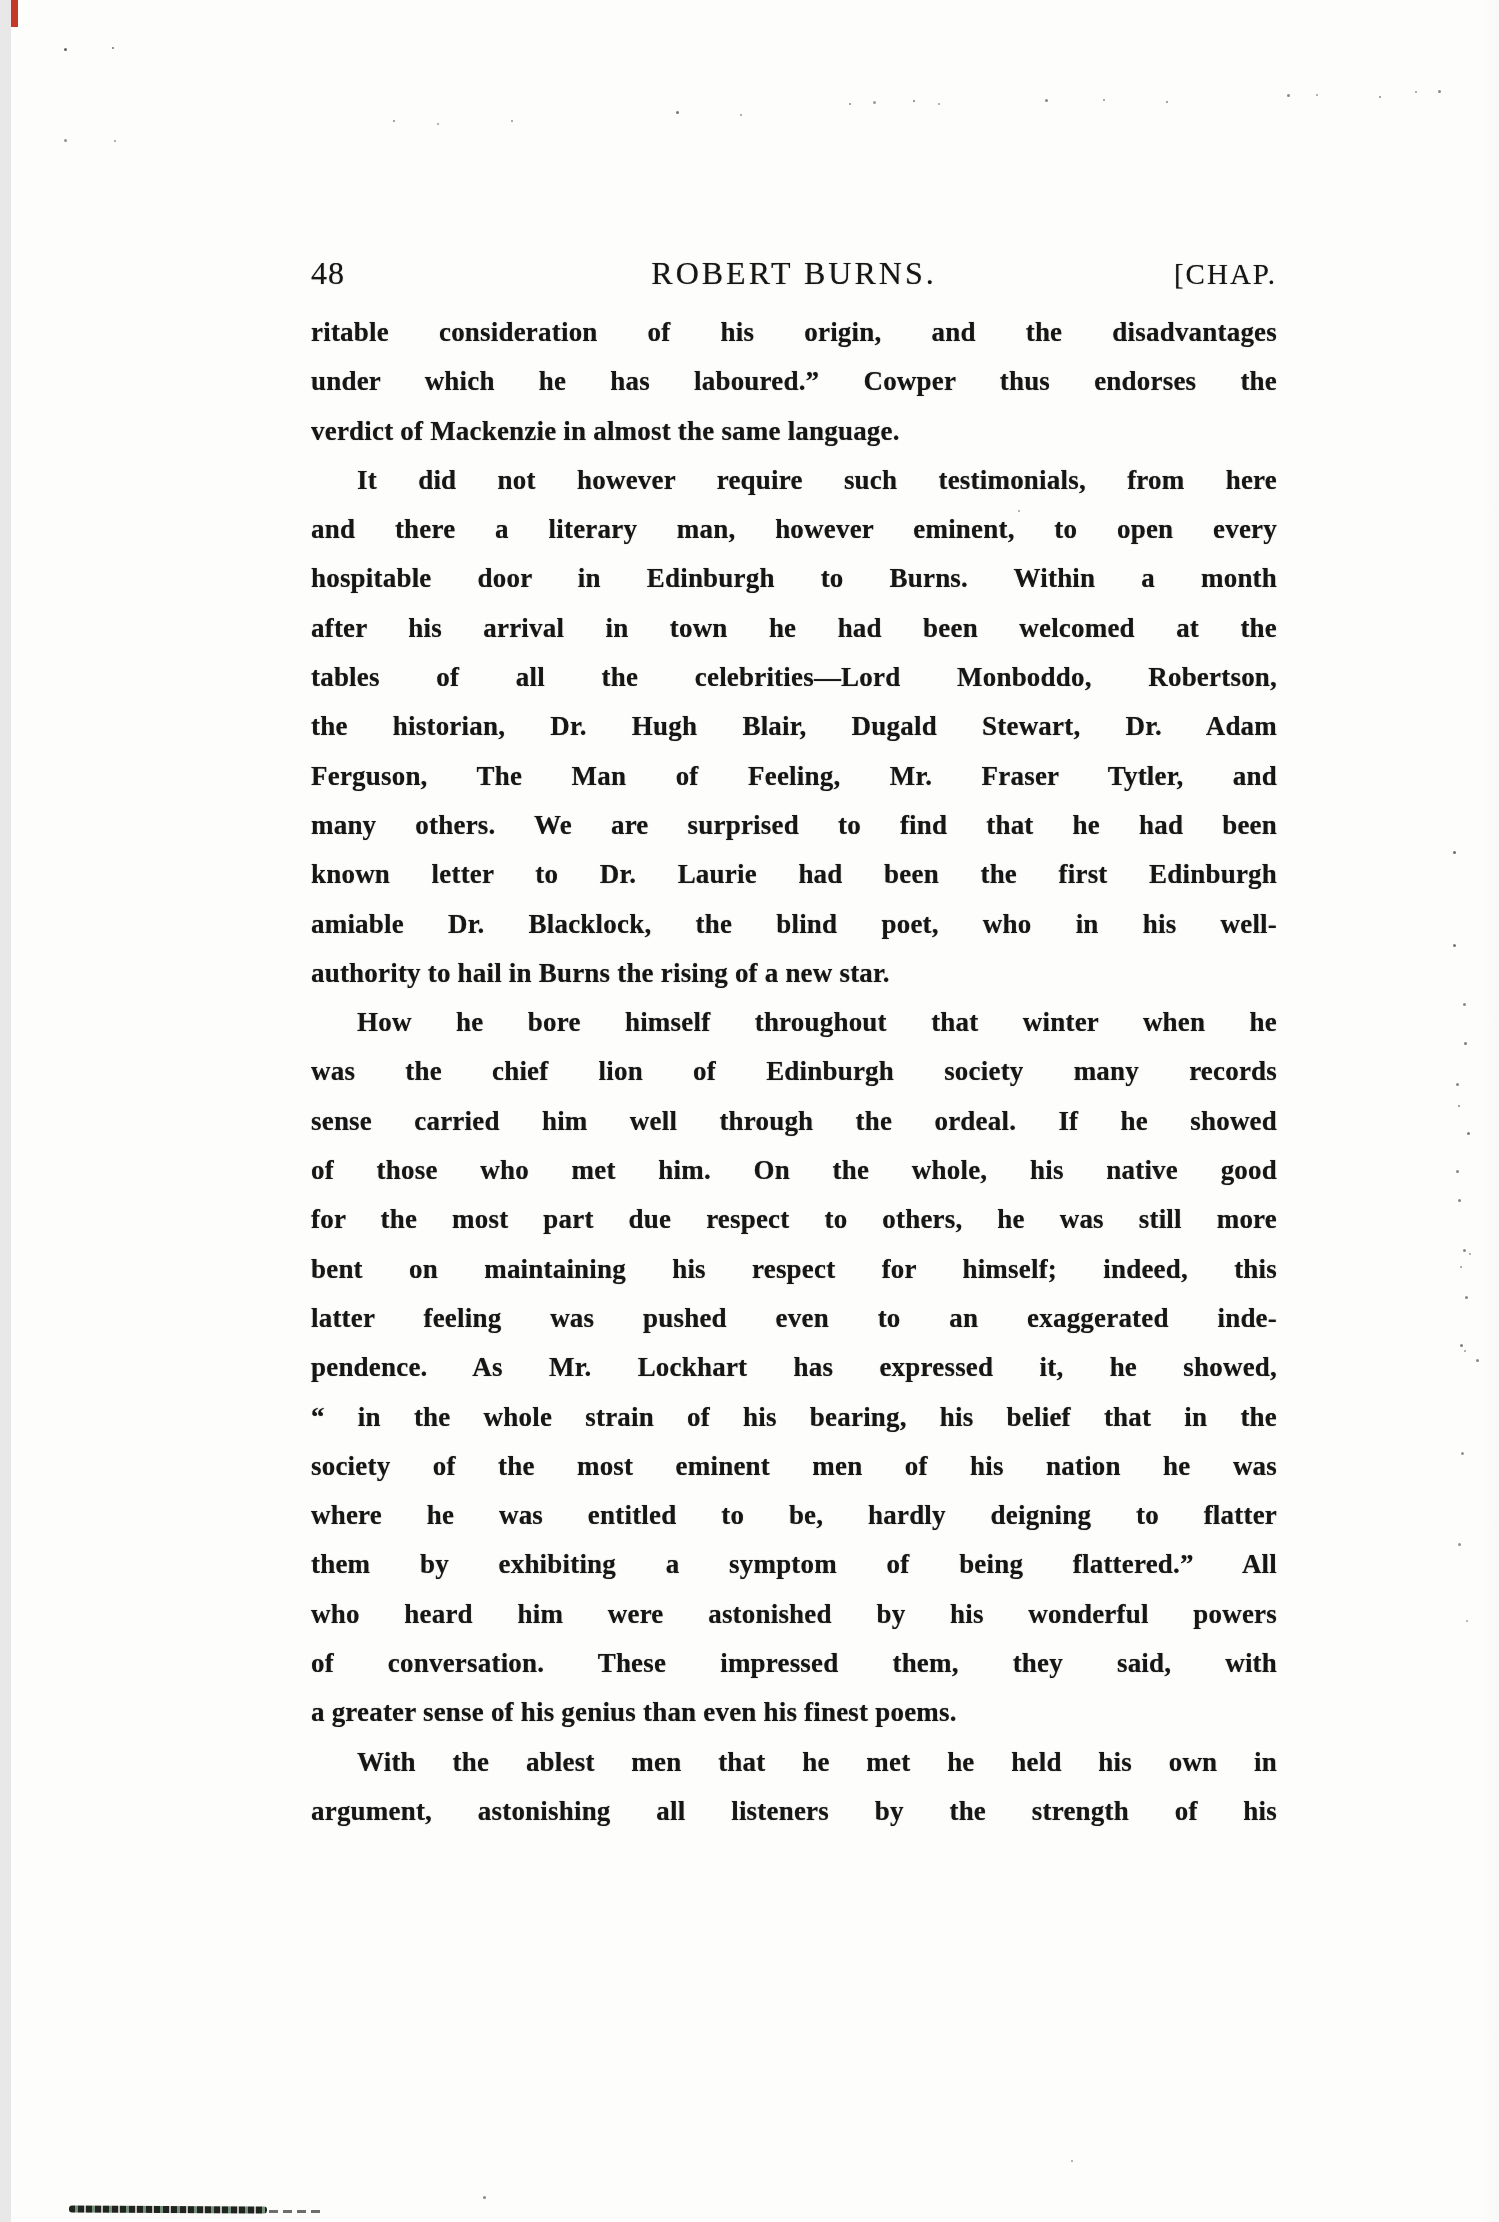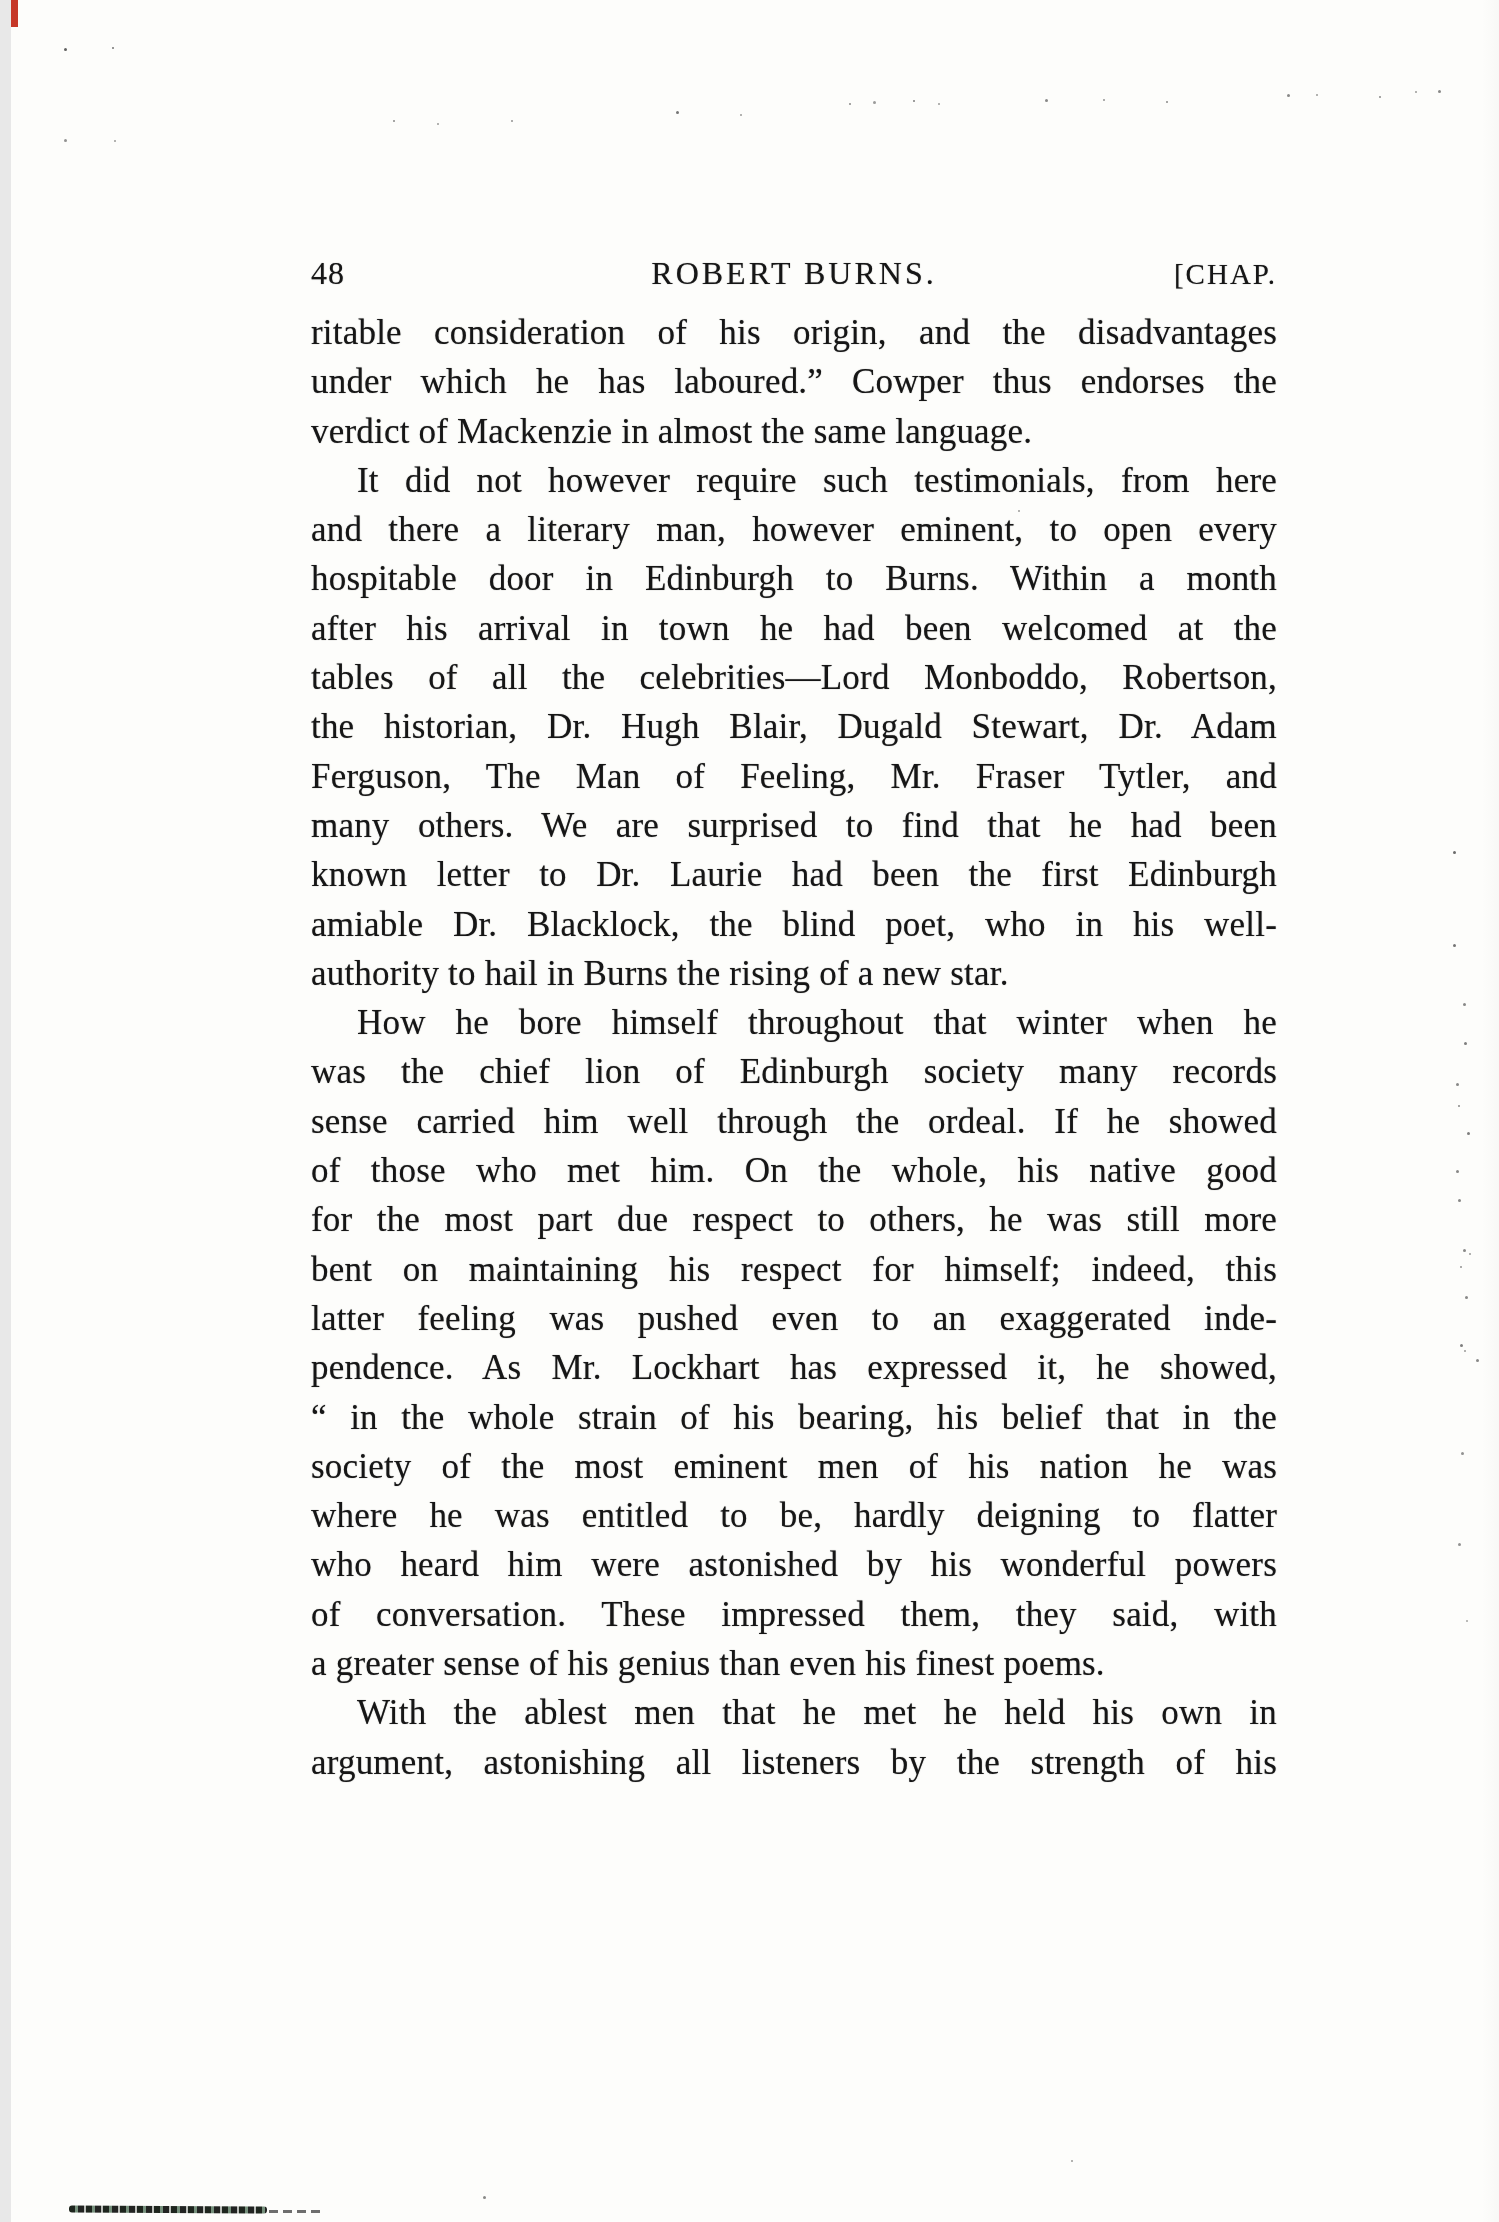--- a/index.html
+++ b/index.html
@@ -50,28 +50,29 @@
     font-size: 29px;
     letter-spacing: 2px;
     text-shadow: 0 0 1px rgba(20,20,20,0.5);
   }
   
   .body-text {
     position: absolute;
     left: 300px; top: 308px; width: 966px;
   }
   .line {
-    font-size: 35px;
+    font-size: 27px;
     line-height: 49.3px;
     height: 49.3px;
     text-align: justify;
     text-align-last: justify;
     letter-spacing: 0.2px;
     white-space: nowrap;
     text-shadow: 0 0 1px rgba(25,25,25,0.55);
+    font-weight: bold;
   }
   .line.indent { text-indent: 46px; }
   .line.lastline { text-align-last: left; white-space: normal; }
   
   .speck {
     position: absolute;
     background: #3a3a3a;
     border-radius: 50%;
   }
   
@@ -125,20 +126,21 @@
       <div class="line">was the chief lion of Edinburgh society many records</div>
       <div class="line">sense carried him well through the ordeal.  If he showed</div>
       <div class="line">of those who met him.  On the whole, his native good</div>
       <div class="line">for the most part due respect to others, he was still more</div>
       <div class="line">bent on maintaining his respect for himself; indeed, this</div>
       <div class="line">latter feeling was pushed even to an exaggerated inde-</div>
       <div class="line">pendence.  As Mr. Lockhart has expressed it, he showed,</div>
       <div class="line">“ in the whole strain of his bearing, his belief that in the</div>
       <div class="line">society of the most eminent men of his nation he was</div>
       <div class="line">where he was entitled to be, hardly deigning to flatter</div>
+      <div class="line">them by exhibiting a symptom of being flattered.”  All</div>
       <div class="line">who heard him were astonished by his wonderful powers</div>
       <div class="line">of conversation.  These impressed them, they said, with</div>
       <div class="line lastline">a greater sense of his genius than even his finest poems.</div>
       <div class="line indent">With the ablest men that he met he held his own in</div>
       <div class="line">argument, astonishing all listeners by the strength of his</div>
     </div>
 
   <div class="bottom-line"></div>
   <div class="bottom-line-tail"></div>
 

